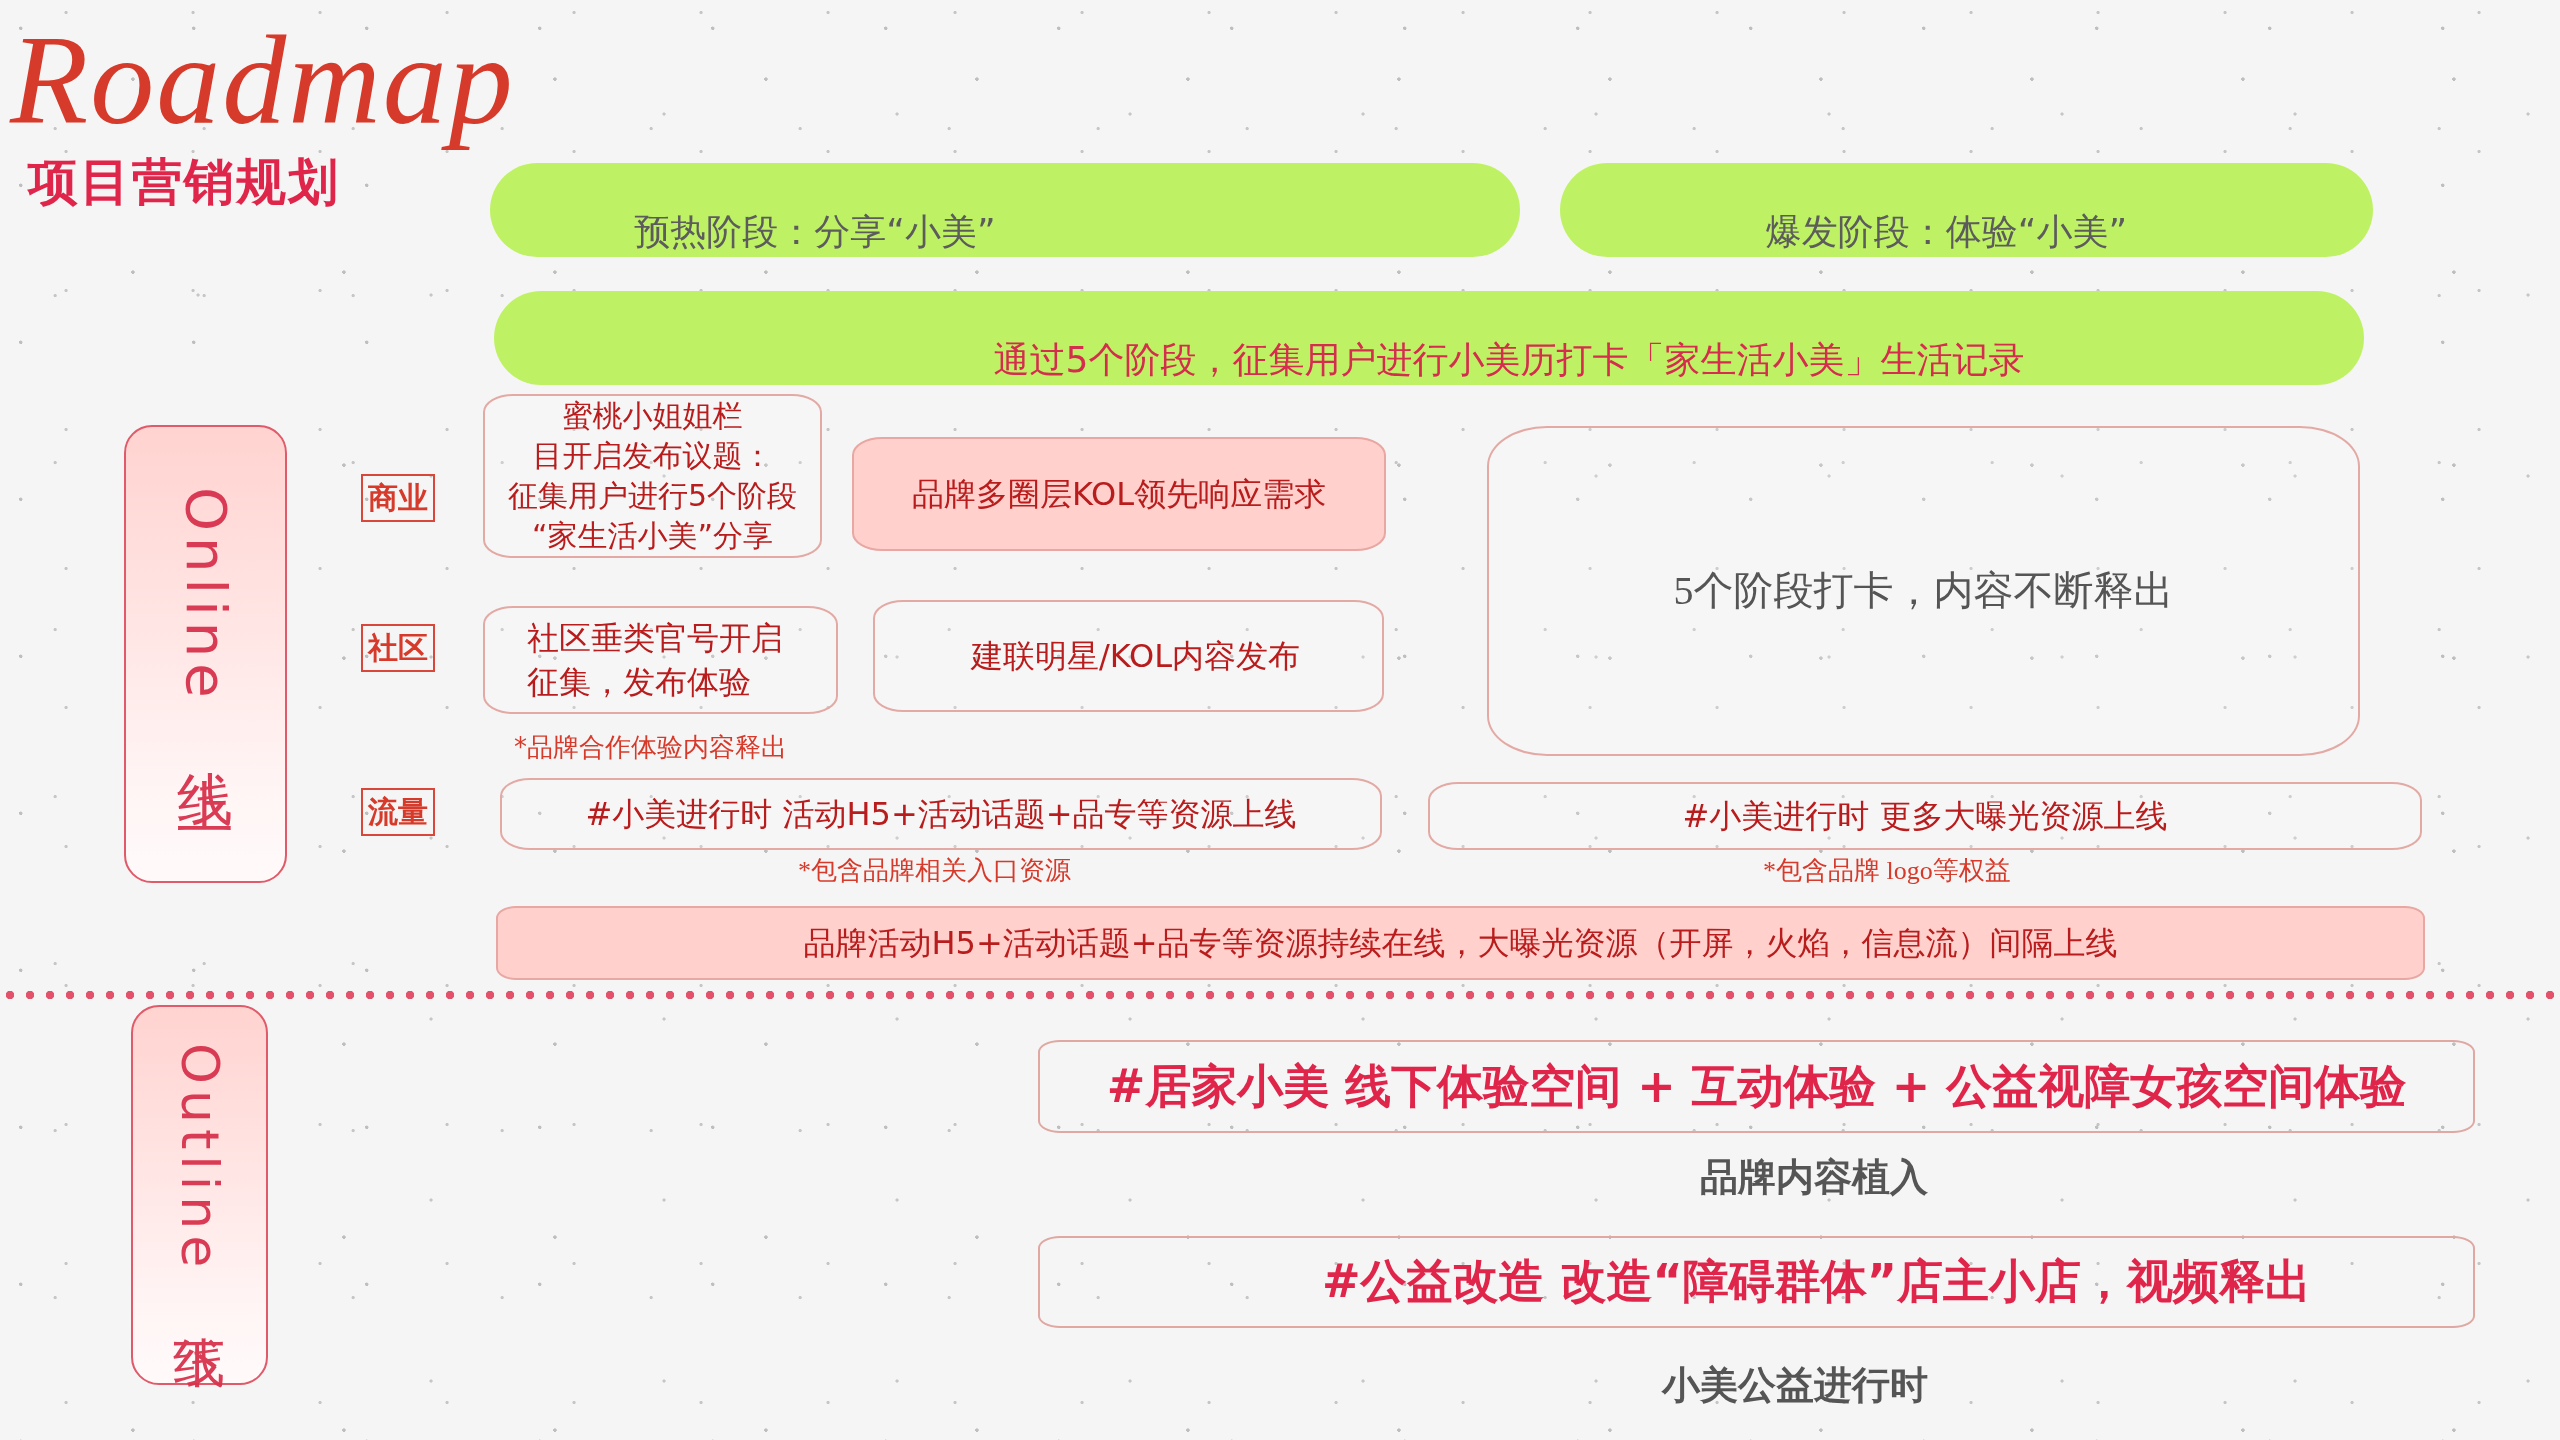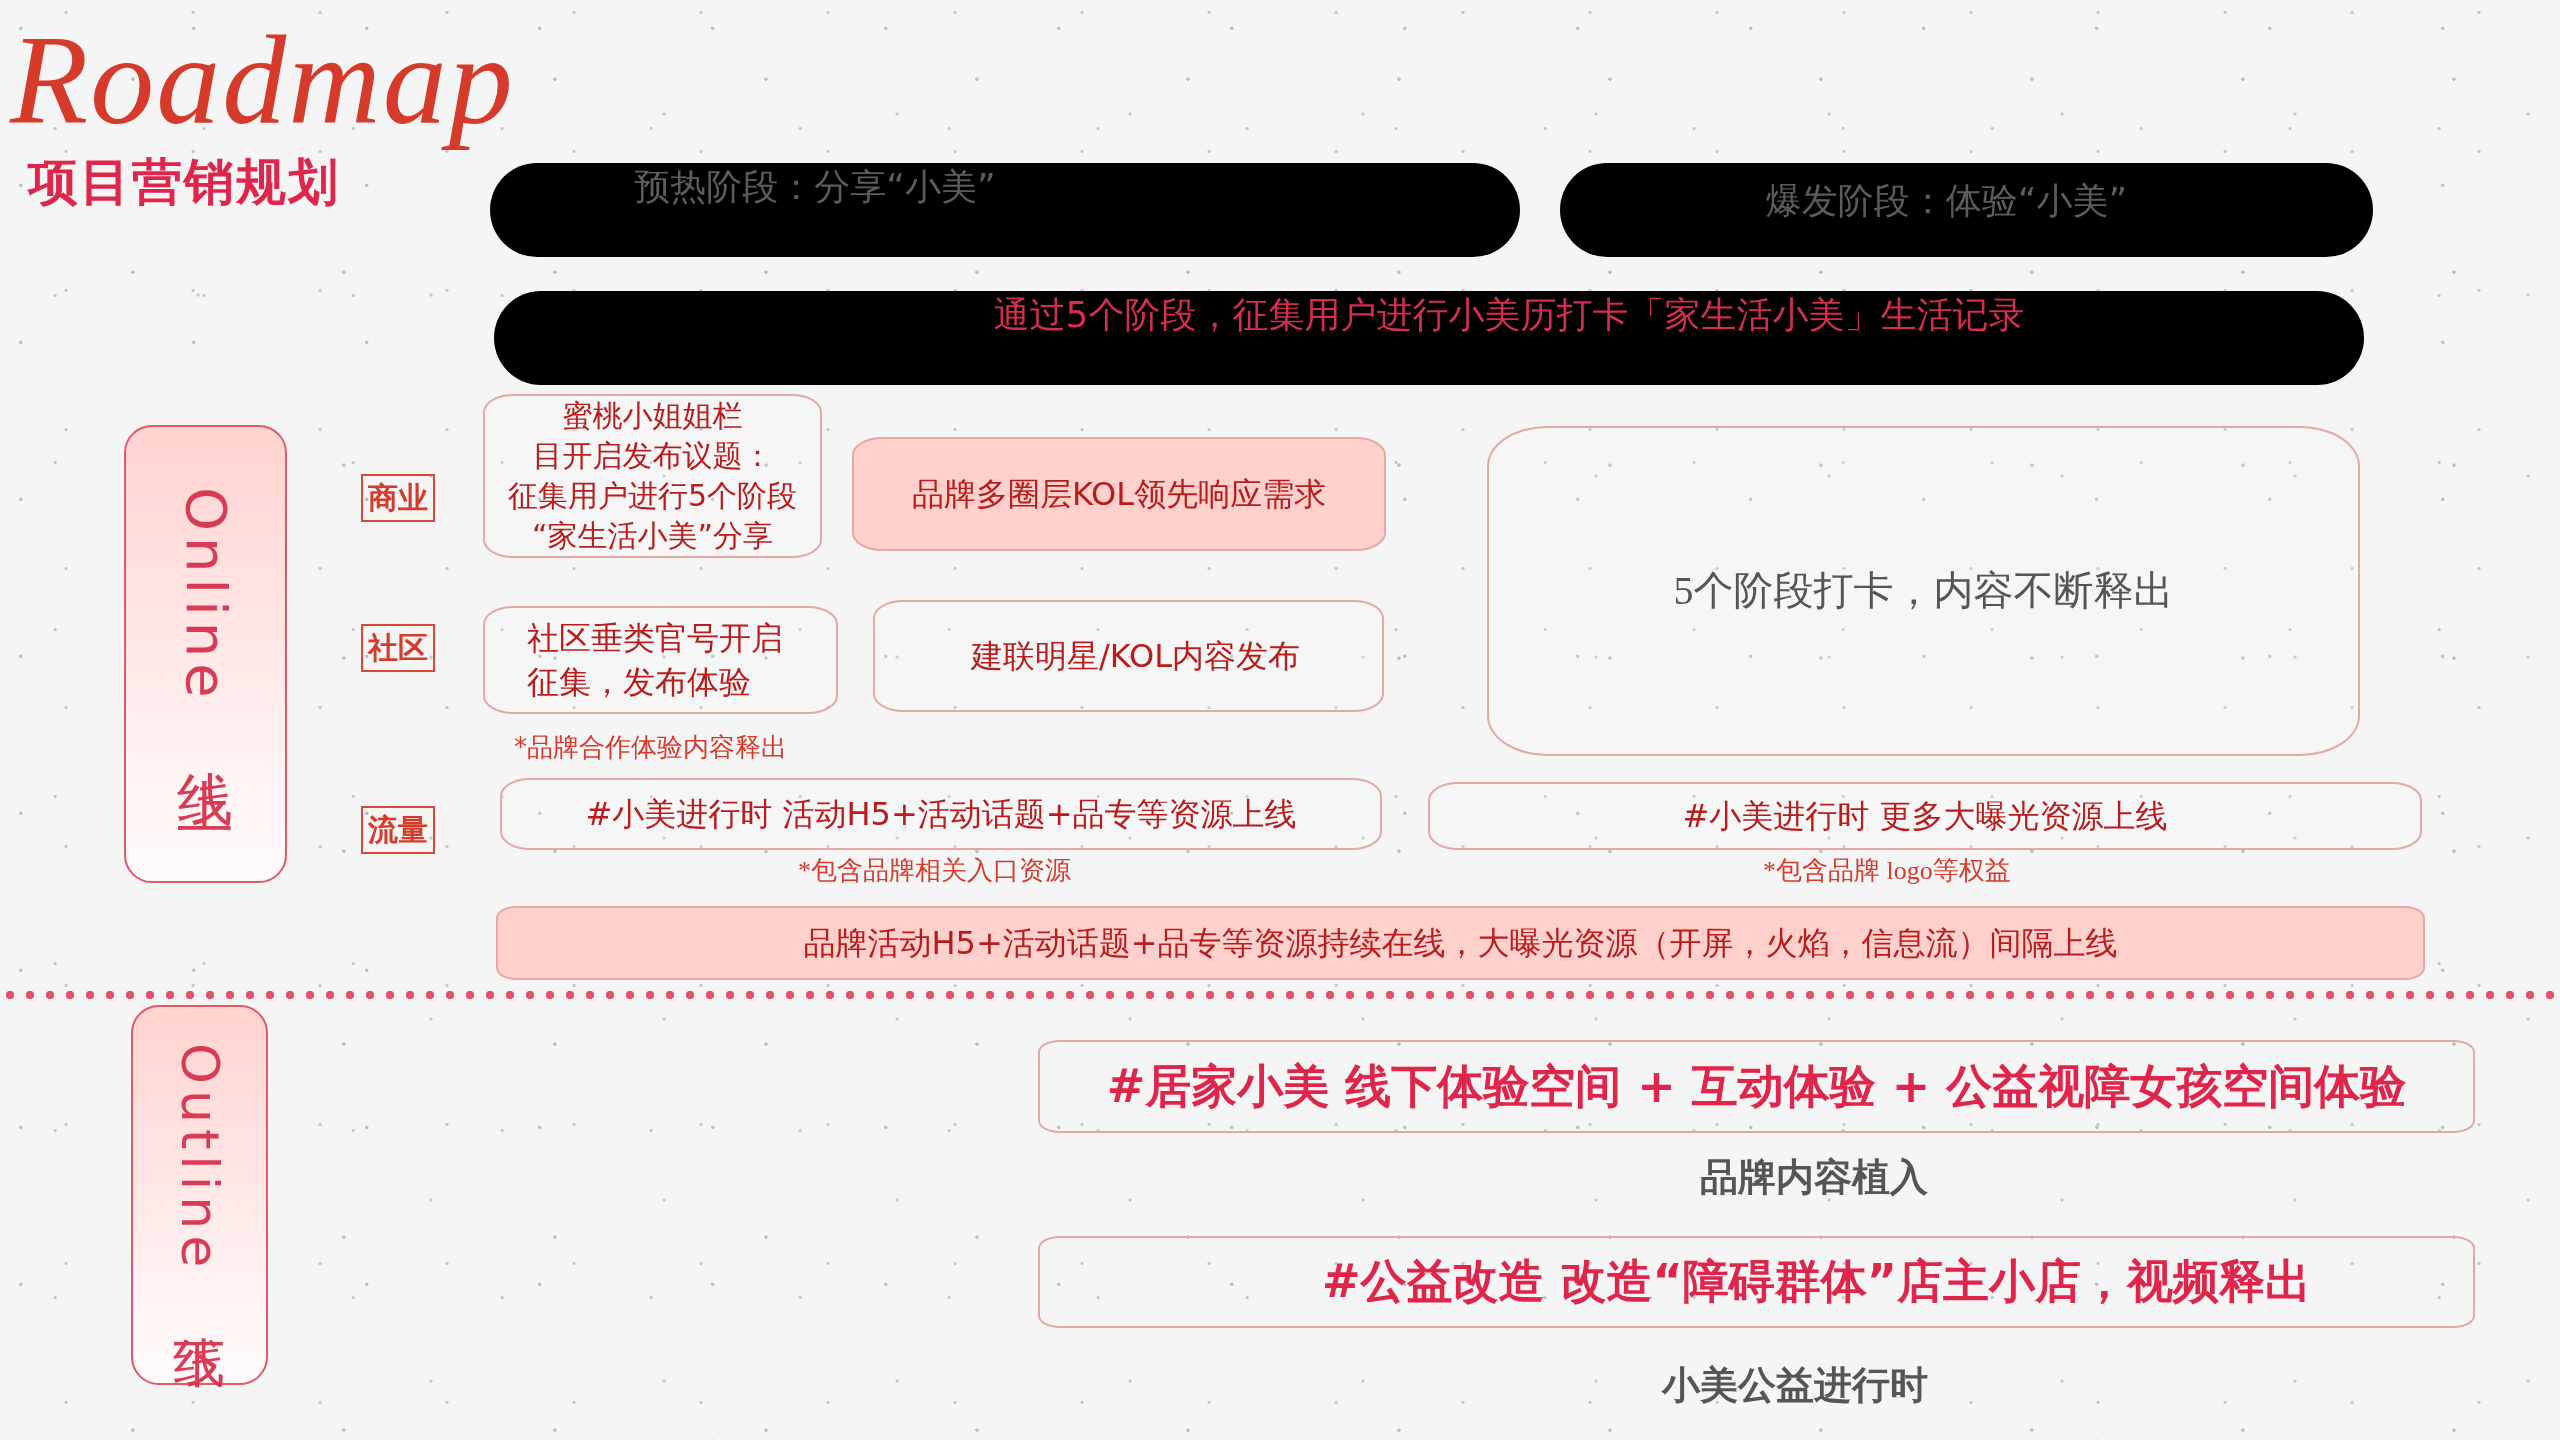--- a/index.html
+++ b/index.html
@@ -29,22 +29,22 @@
       color: #d63a2a; letter-spacing: 2px; font-style: italic;
     }
     .title-cn {
       left: 28px; top: 150px;
       font-size: 50px; font-weight: bold; line-height: 64px;
       color: #e0254b; letter-spacing: 2px;
     }
 
     
     .pill {
-      background: #000000; border-radius: 48px;
-      display: flex; align-items: flex-start; justify-content: center;
+      background: #bef264; border-radius: 48px;
+      display: flex; align-items: flex-end; justify-content: center;
       font-size: 36px; color: #5c5c5c;
     }
     .pill-1 { left: 490px; top: 163px; width: 1030px; height: 94px; }
     .pill-1 span { margin-left: -380px; }
     .pill-2 { left: 1560px; top: 163px; width: 813px; height: 94px; }
     .pill-2 span { margin-top: 14px; margin-left: -40px; }
     .pill-long { left: 494px; top: 291px; width: 1870px; height: 94px; color: #d42d4d; font-size: 36px; }
     .pill-long span { margin-left: 160px; }
 
     
@@ -69,21 +69,21 @@
 
     
     .tag {
       border: 2px solid #d9473a;
       color: #d63a2a; font-weight: bold; font-size: 30px;
       display: flex; align-items: center; justify-content: center;
       width: 74px; height: 48px; left: 361px;
     }
     .tag-biz { top: 474px; }
     .tag-com { top: 624px; }
-    .tag-flow { top: 788px; margin-top: 18px; }
+    .tag-flow { top: 788px; }
 
     
     .box {
       border: 2px solid #e3aaa5; border-radius: 30px / 18px;
       display: flex; align-items: center; justify-content: center; text-align: center;
       color: #b91c1c; font-size: 32px; line-height: 42px;
       background: rgba(255,255,255,0.15);
     }
     .box.filled { background: #ffd0cc; border-color: #e8a7a2; }
     .box-peach { left: 483px; top: 394px; width: 339px; height: 164px; font-size: 30px; line-height: 40px; }

